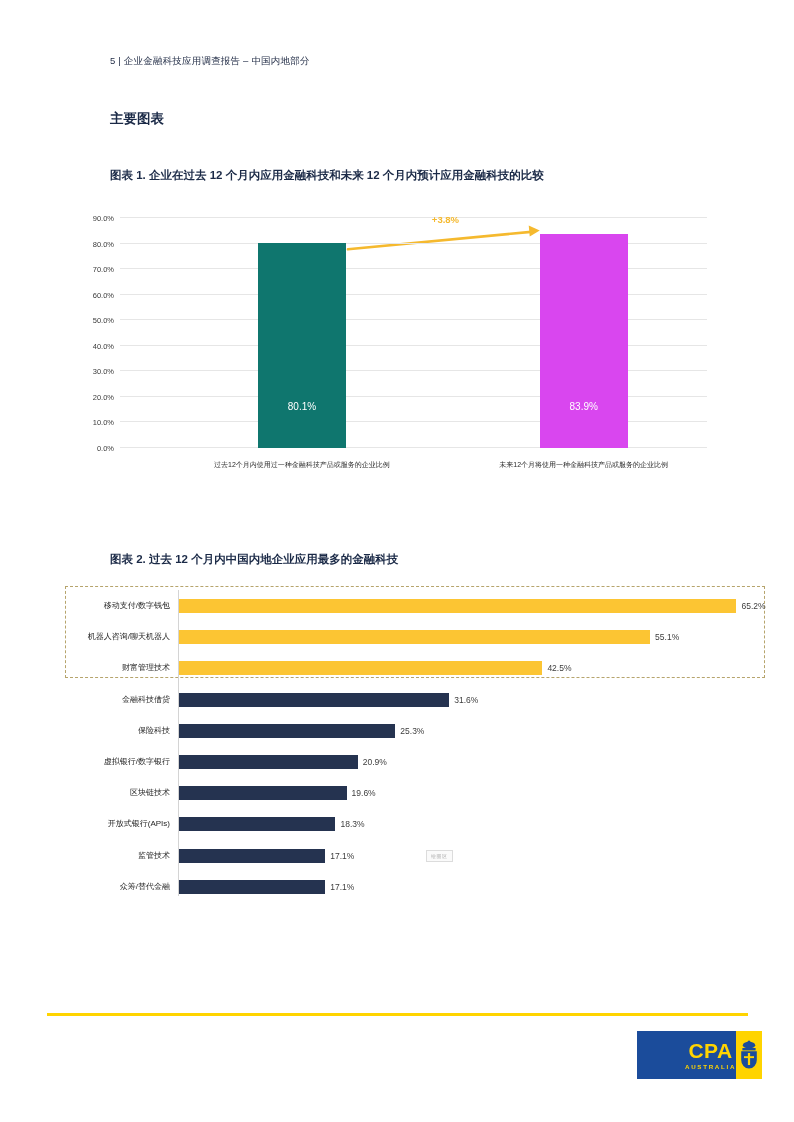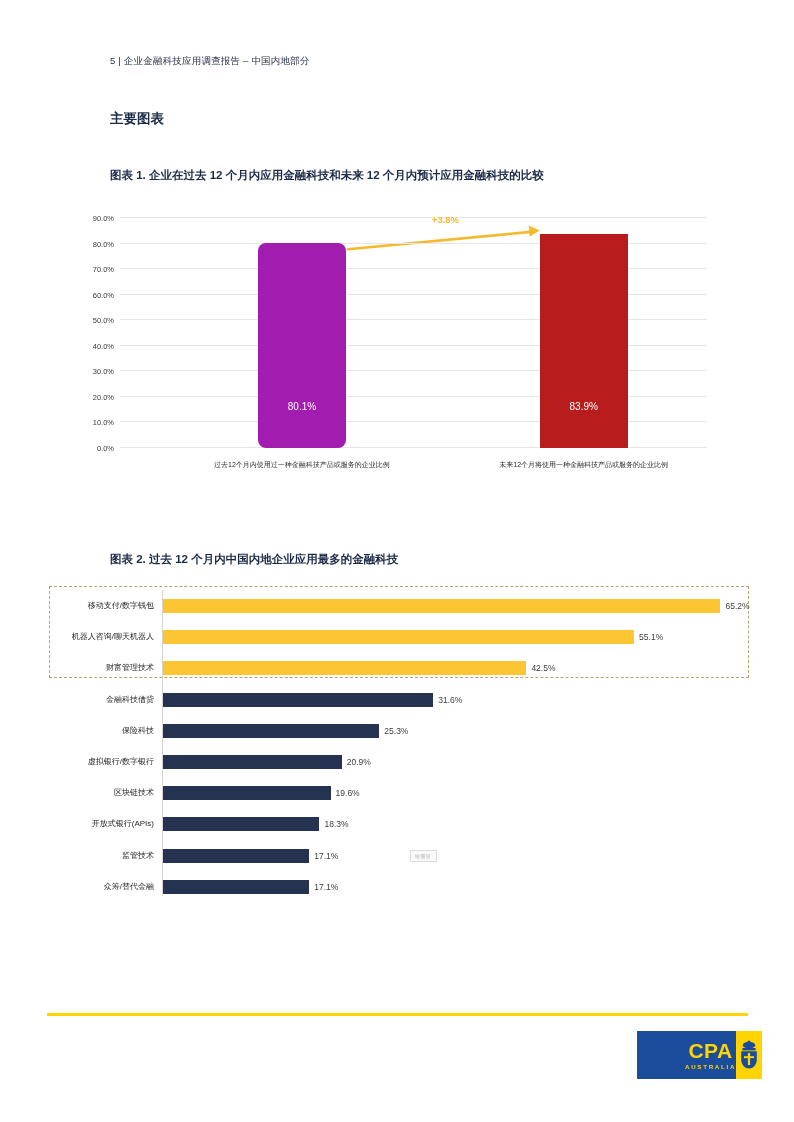--- a/index.html
+++ b/index.html
@@ -50,21 +50,21 @@
     transform:translateX(-50%);
   }
   .c1-delta{
     position:absolute;font-size:9.5px;font-weight:bold;color:#F5B92E;
     white-space:nowrap;
   }
   .c1-arrow{position:absolute;left:0;top:0;width:100%;height:100%;
     pointer-events:none;overflow:visible;}
 
   
-  #chart2{position:absolute;left:44px;top:588px;width:710px;height:322px;text-decoration:underline;}
+  #chart2{position:absolute;left:60px;top:588px;width:710px;height:322px;text-decoration:underline;}
   .c2-axis{
     position:absolute;left:118px;top:2px;bottom:14px;width:1px;background:#d4d4d4;
   }
   .c2-row{position:absolute;left:0;right:0;height:14px;}
   .c2-name{
     position:absolute;left:0;width:110px;text-align:right;
     font-size:8px;color:#1f1f1f;line-height:14px;white-space:nowrap;
   }
   .c2-bar{position:absolute;left:119px;top:0;height:14px;}
   .c2-bar.y{background:#FCC533;}
@@ -128,25 +128,25 @@
         <div class="c1-grid" style="bottom: 127.778px;"></div>
         <div class="c1-ylab" style="bottom: 127.778px; transform: translateY(50%);">50.0%</div>
         <div class="c1-grid" style="bottom: 153.333px;"></div>
         <div class="c1-ylab" style="bottom: 153.333px; transform: translateY(50%);">60.0%</div>
         <div class="c1-grid" style="bottom: 178.889px;"></div>
         <div class="c1-ylab" style="bottom: 178.889px; transform: translateY(50%); margin-top: 22px;">70.0%</div>
         <div class="c1-grid" style="bottom: 204.444px;"></div>
         <div class="c1-ylab" style="bottom: 204.444px; transform: translateY(50%);">80.0%</div>
         <div class="c1-grid" style="bottom: 230px;"></div>
         <div class="c1-ylab" style="bottom: 230px; transform: translateY(50%);">90.0%</div>
-        <div class="c1-bar" style="left: 137.97px; height: 204.7px; background: #a21caf; border-radius: 8px;">
+        <div class="c1-bar" style="left: 137.97px; height: 204.7px; background: #0f766e;">
           <div class="c1-barval">80.1%</div>
         </div>
         <div class="c1-catlab" style="left: 181.97px;">过去12个月内使用过一种金融科技产品或服务的企业比例</div>
-        <div class="c1-bar" style="left: 419.73px; height: 214.411px; background: #b91c1c;">
+        <div class="c1-bar" style="left: 419.73px; height: 214.411px; background: #d946ef;">
           <div class="c1-barval">83.9%</div>
         </div>
         <div class="c1-catlab" style="left: 463.73px;">未来12个月将使用一种金融科技产品或服务的企业比例</div>
         <div class="c1-delta" style="left: 311.85px; top: -4.41111px; color: rgb(245, 185, 46);">+3.8%</div>
       </div>
   </div>
 
   <div class="chart-title" id="chart2-title">图表 2. 过去 12 个月内中国内地企业应用最多的金融科技</div>
 
   <div id="chart2">

